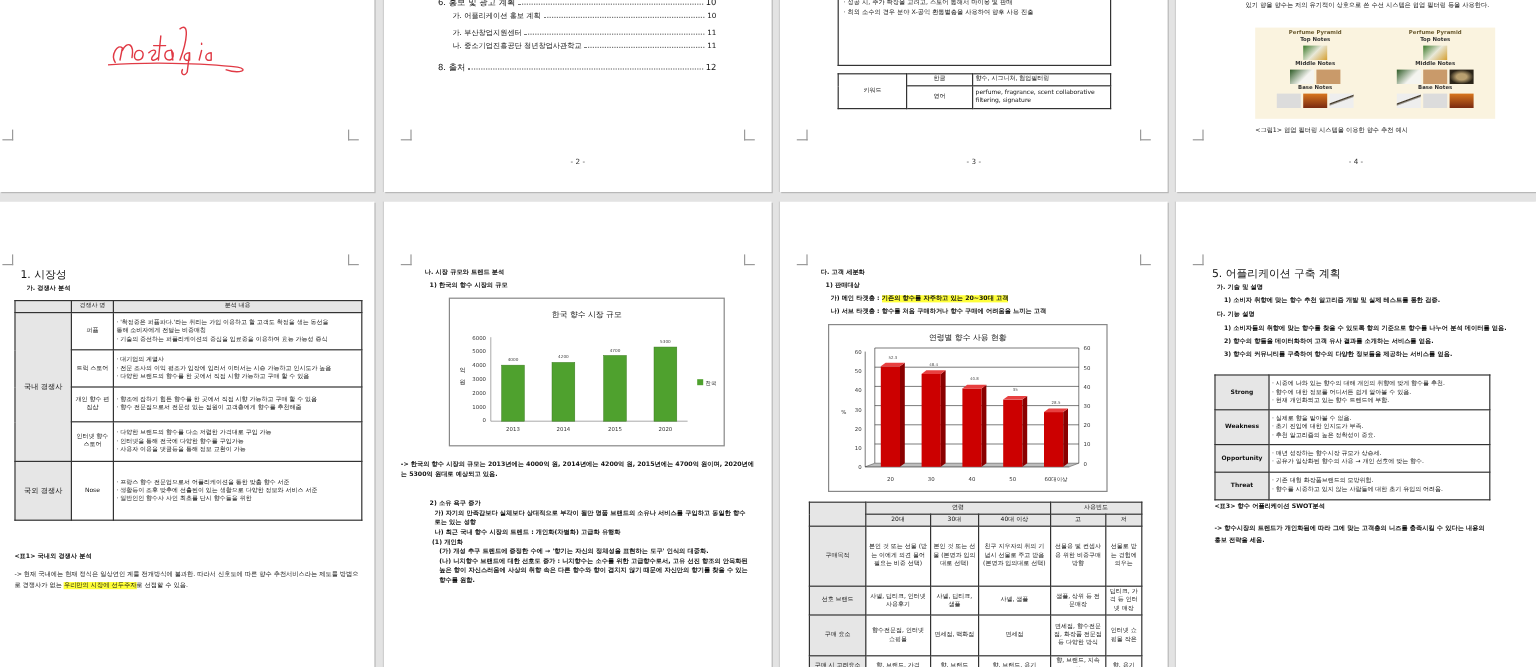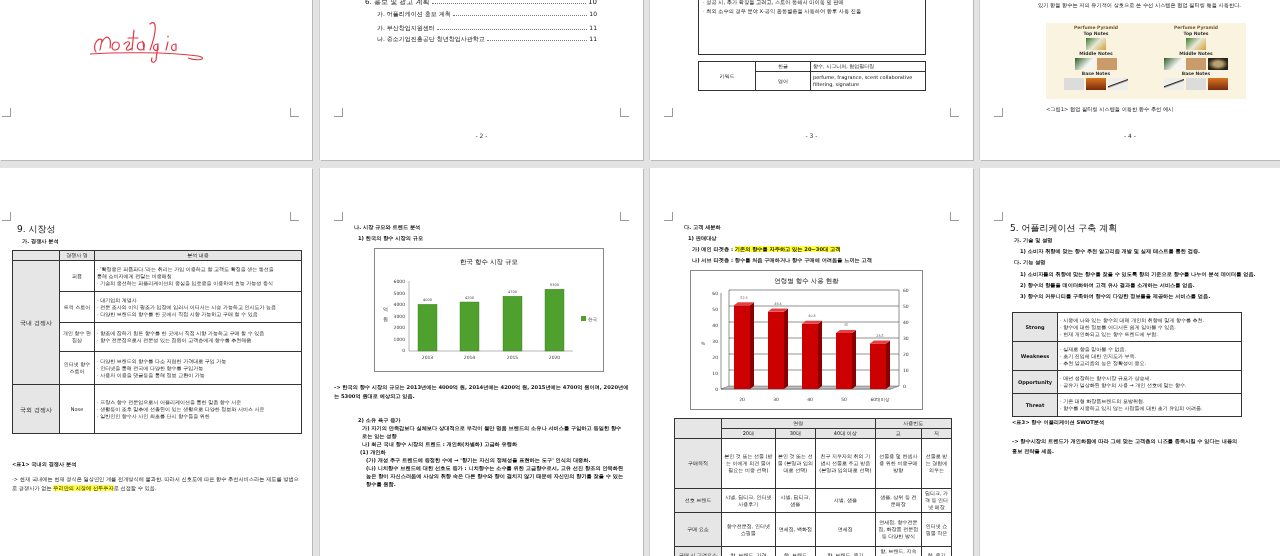--- a/index.html
+++ b/index.html
@@ -47,20 +47,25 @@
     <div class="toc-row sub" style="margin-top:2px;line-height:11px;">
         <span>가. 부산창업지원센터</span>
         <span class="dots"></span>
         <span>11</span>
       </div>
     <div class="toc-row sub" style="line-height:11px;">
         <span>나. 중소기업진흥공단 청년창업사관학교</span>
         <span class="dots"></span>
         <span>11</span>
       </div>
+    <div class="toc-row" style="margin-top:6px;">
+        <span>8. 출처</span>
+        <span class="dots"></span>
+        <span>12</span>
+      </div>
   </div>
   <div class="corner c-tl" style="left:14px;top:116px;"></div>
   <div class="corner c-tr" style="left:300px;top:116px;"></div>
   <div class="pnum" style="top:140px;">- 2 -</div>
 </div>
 
 <div class="page" style="left:650px;top:-8px;width:323px;height:168px;">
   <div style="position:absolute;left:48px;top:0;width:226px;height:62px;border:1px solid #333;border-top:none;">
     <div class="tiny" style="padding:6px 4px 0;">· 성공 시, 추가 확장을 고려고, 스토어 통해서 마이웅 및 판매</div>
     <div class="tiny" style="padding:1px 4px;">· 최외 소수의 경우 분야 X-공익 환통별충을 사용하여 향후 사용 진출</div>
@@ -121,21 +126,21 @@
     </div>
   </div>
   <div class="tiny" style="position:absolute;left:66px;top:113px;">&lt;그림1&gt; 협업 필터링 시스템을 이용한 향수 추천 예시</div>
   <div class="corner c-tl" style="left:14px;top:116px;"></div>
   <div class="pnum" style="top:140px;">- 4 -</div>
 </div>
 
 <div class="page" style="left:0;top:168px;width:312px;height:400px;">
   <div class="corner c-tl" style="left:2px;top:44px;"></div>
   <div class="corner c-tr" style="left:290px;top:44px;"></div>
-  <div class="h3" style="position:absolute;left:17px;top:55px;">9. 시장성</div>
+  <div class="h3" style="position:absolute;left:17px;top:55px;">1. 시장성</div>
   <div class="tiny" style="position:absolute;left:22px;top:69px;font-weight:bold;">가. 경쟁사 분석</div>
   <table class="thick" style="position:absolute;left:12px;top:82px;width:290px;">
     <tbody>
         <tr class="gray">
       <th style="width:42px;"></th>
       <th style="width:30px;">경쟁사 명</th>
       <th>분석 내용</th>
     </tr>
     <tr>
       <td rowspan="4" class="gray" style="text-align:center;font-size:6px;">국내 경쟁사</td>

